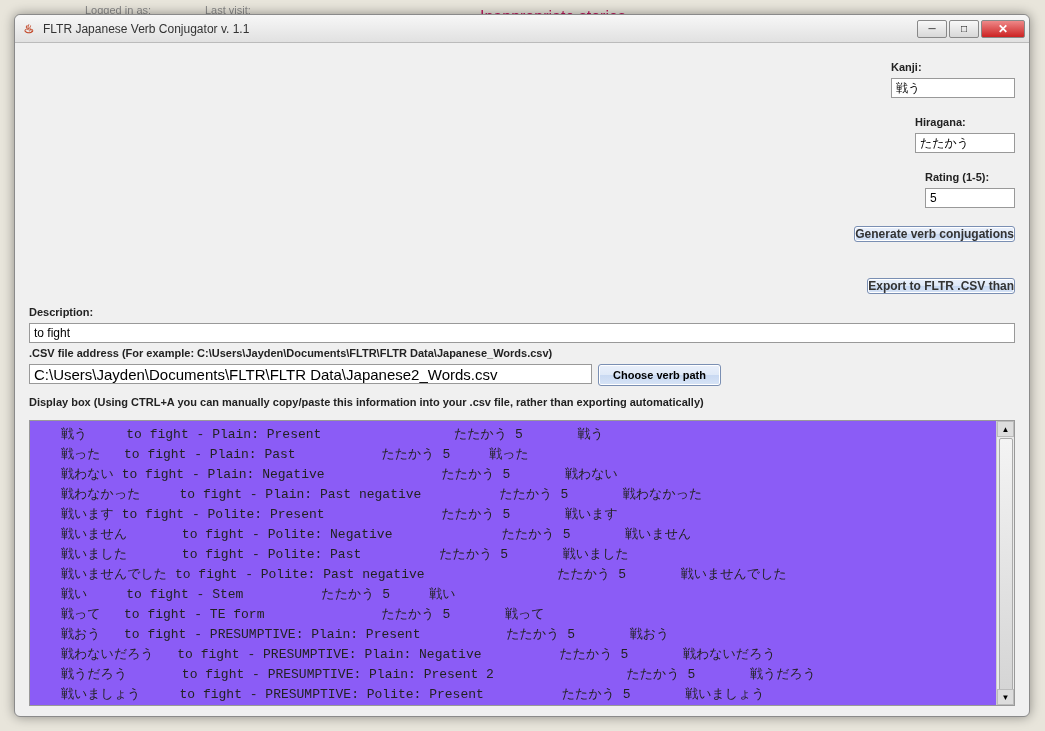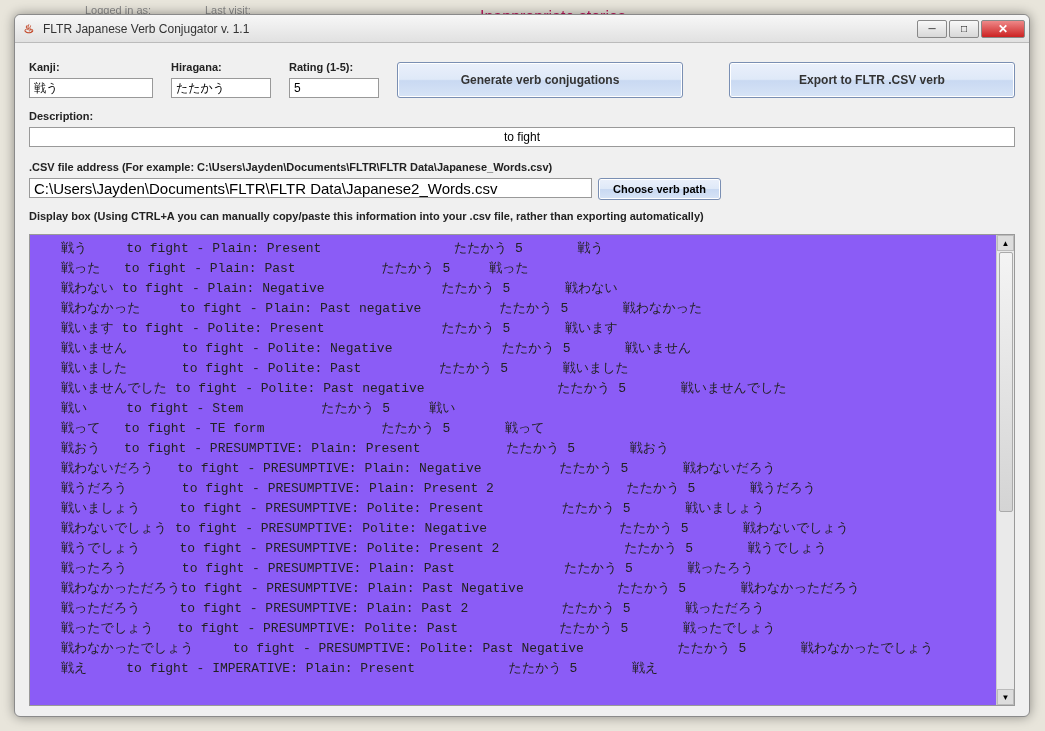--- a/index.html
+++ b/index.html
@@ -56,21 +56,21 @@
   font-size:10px;
 }
 .winbtn.close { background: linear-gradient(#e88,#c22); width:44px;}
 .winbtn.close .x { color:#fff; font-weight:bold; font-size:12px;}
 .content {
   flex:1;
   padding: 18px 14px 10px 14px;
   display:flex; flex-direction:column;
   overflow:hidden;
 }
-.top-row { display:flex; gap:18px; align-items:flex-end; margin-bottom:12px;}
+.top-row { display:flex; gap:18px; align-items:flex-end; margin-bottom:12px;flex-direction:column;}
 .field-group { display:flex; flex-direction:column;}
 .field-label { font-weight:bold; color:#222; margin-bottom:5px; font-size:11px;}
 .txt {
   border:1px solid #999;
   background:#fff;
   padding:2px 4px;
   font-size:12px;
   height:20px;
 }
 .kanji-in{width:124px;}
@@ -83,21 +83,21 @@
   border-radius:3px;
   background: linear-gradient(#eaf0fb 0%, #dfe9f8 48%, #c9d9f2 52%, #d7e4f6 100%);
   font-weight:bold;
   color:#333;
   font-size:12px;
   box-shadow: inset 0 0 0 1px #fff;
 }
 .btn-gap{width:10px;}
 .desc-label{font-weight:bold;color:#222;margin-bottom:5px;font-size:11px;}
 .desc-input{
-  width:100%; border:1px solid #999; background:#fff; height:20px; padding:2px 20px; font-size:12px; margin-bottom:14px;text-align:center;
+  width:100%; border:1px solid #999; background:#fff; height:20px; padding:2px 4px; font-size:12px; margin-bottom:4px;
 }
 .csv-label{font-weight:bold;color:#222;margin-bottom:5px;font-size:11px;}
 .csv-row{display:flex; gap:6px; margin-bottom:10px;}
 .csv-input{flex:0 0 563px; border:1px solid #999; background:#fff; height:20px; padding:2px 4px; font-size:15px;}
 .choose-btn{
   height:22px; padding:0 14px;
   border:1px solid #7a8fb3; border-radius:3px;
   background: linear-gradient(#eaf0fb 0%, #dfe9f8 48%, #c9d9f2 52%, #d7e4f6 100%);
   font-weight:bold; font-size:11px;
   box-shadow: inset 0 0 0 1px #fff;
@@ -173,21 +173,21 @@
       <div class="field-group">
         <span class="field-label">Hiragana:</span>
         <input class="txt hira-in" value="たたかう" style="">
       </div>
       <div class="field-group">
         <span class="field-label">Rating (1-5):</span>
         <input class="txt rating-in" value="5" style="">
       </div>
       <button class="big-btn">Generate verb conjugations</button>
       <div class="btn-gap"></div>
-      <button class="big-btn">Export to FLTR .CSV verb</button>
+      <button class="big-btn">Export to FLTR .CSV than</button>
     </div>
 
     <span class="desc-label">Description:</span>
     <input class="desc-input" value="to fight" style="">
 
     <span class="csv-label">.CSV file address (For example: C:\Users\Jayden\Documents\FLTR\FLTR Data\Japanese_Words.csv)</span>
     <div class="csv-row">
       <input class="csv-input" value="C:\Users\Jayden\Documents\FLTR\FLTR Data\Japanese2_Words.csv" style="">
       <button class="choose-btn">Choose verb path</button>
     </div>

